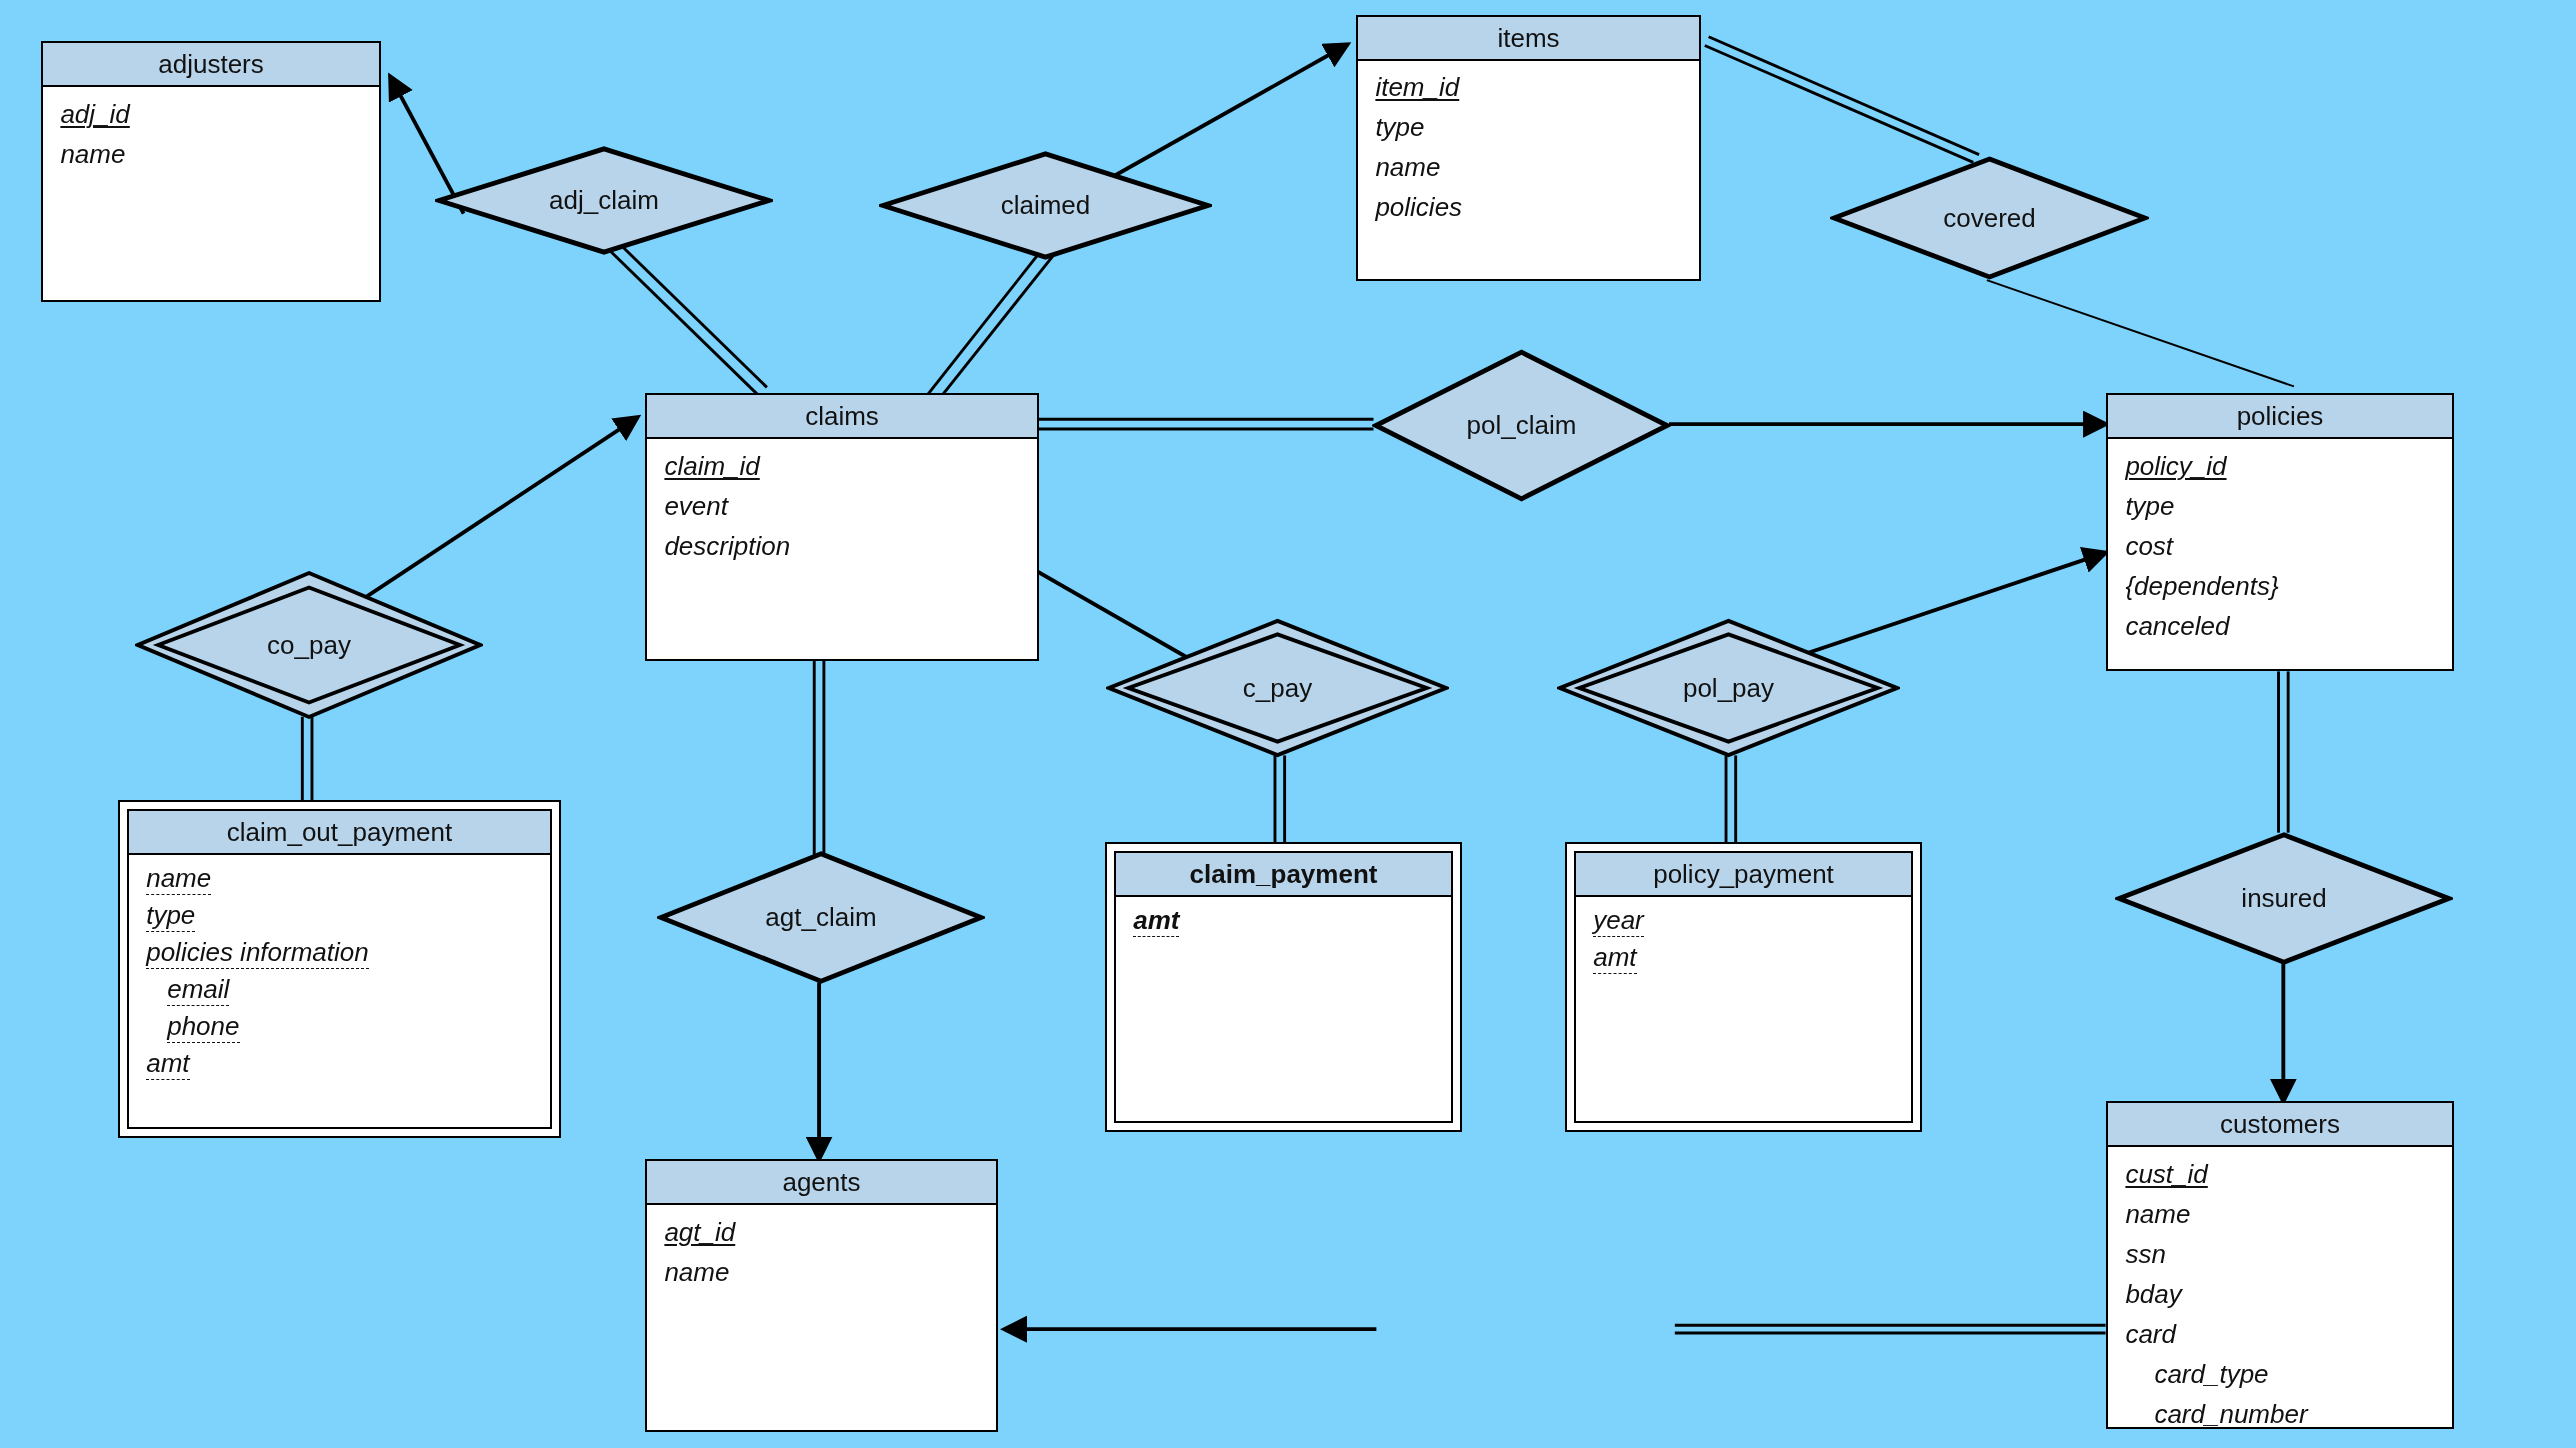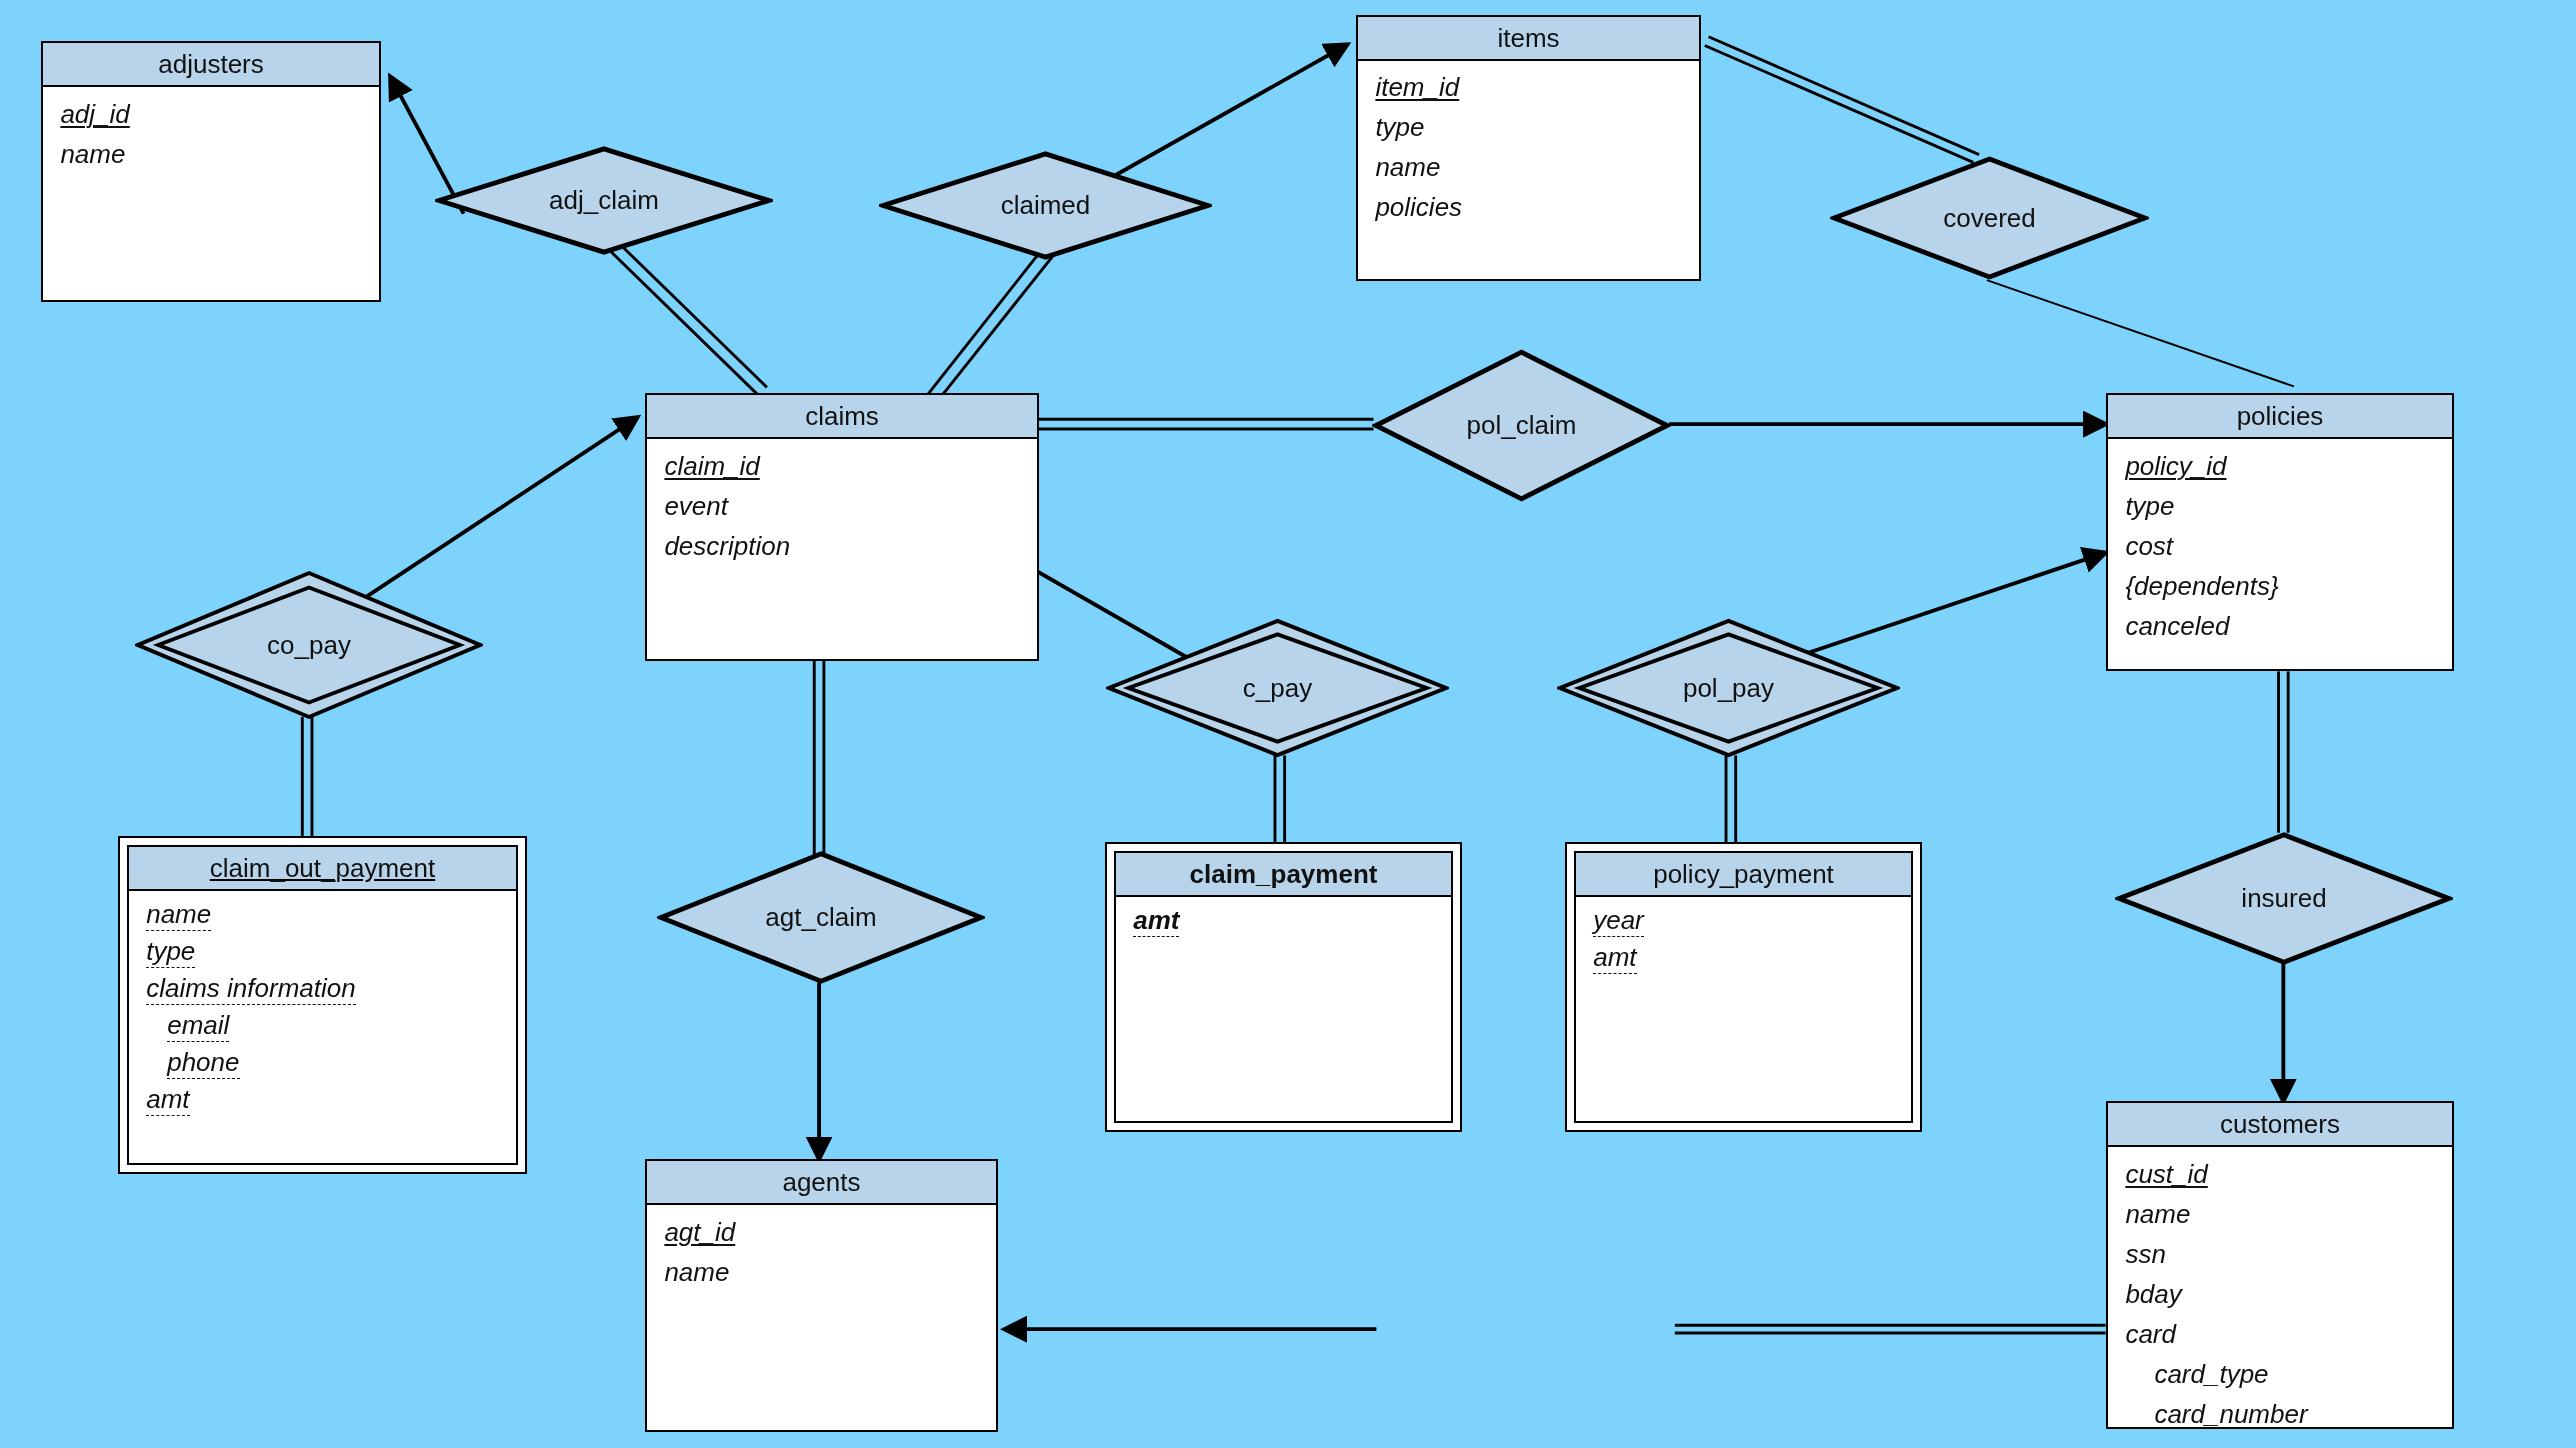--- a/index.html
+++ b/index.html
@@ -119,27 +119,27 @@
     <div class="etitle">policies</div>
     <div class="attrs">
       <div class="attrline"><span class="attr key">policy_id</span></div>
       <div class="attrline"><span class="attr">type</span></div>
       <div class="attrline"><span class="attr">cost</span></div>
       <div class="attrline"><span class="attr">{dependents}</span></div>
       <div class="attrline"><span class="attr">canceled</span></div>
     </div>
   </div>
 
-  <div class="entity weak" style="left:118px;top:836px;width:409px;height:338px;text-decoration:underline;">
+  <div class="entity weak" style="left:118px;top:800px;width:443px;height:338px;">
     <div class="inner">
       <div class="etitle">claim_out_payment</div>
       <div class="attrs">
         <div class="attrline"><span class="attr pkey">name</span></div>
         <div class="attrline"><span class="attr pkey">type</span></div>
-        <div class="attrline"><span class="attr pkey">claims information</span></div>
+        <div class="attrline"><span class="attr pkey">policies information</span></div>
         <div class="attrline" style="padding-left:21px;"><span class="attr pkey">email</span></div>
         <div class="attrline" style="padding-left:21px;"><span class="attr pkey">phone</span></div>
         <div class="attrline"><span class="attr pkey">amt</span></div>
       </div>
     </div>
   </div>
 
   <div class="entity weak" style="left:1105px;top:842px;width:357px;height:290px;font-weight:bold;">
     <div class="inner">
       <div class="etitle">claim_payment</div>

